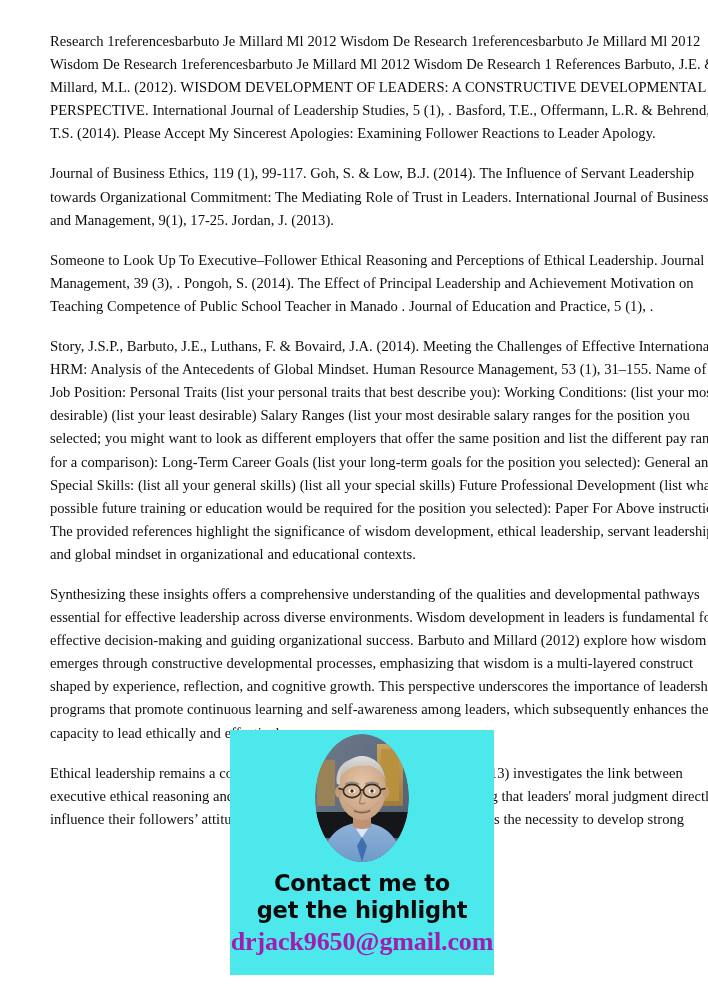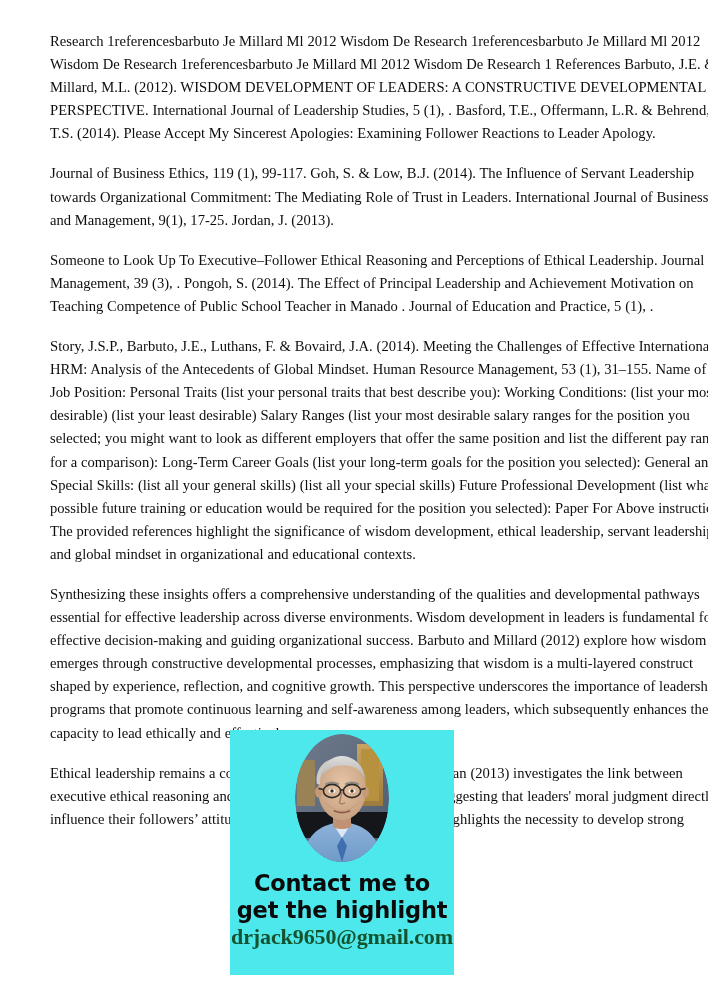--- a/index.html
+++ b/index.html
@@ -42,21 +42,21 @@
     word-spacing: 0.1px;
     letter-spacing: 0.01px;
   }
   .para:last-child { margin-bottom: 0; }
 
   
   #promo-overlay {
     position: absolute;
     left: 230px;
     top: 730px;
-    width: 224px;
+    width: 264px;
     height: 245px;
     background: #4ce8ec;
     z-index: 20;
     display: flex;
     flex-direction: column;
     align-items: center;
     overflow: hidden;
   }
 
   #promo-avatar {
@@ -76,25 +76,26 @@
     font-weight: bold;
     font-size: 22.5px;
     line-height: 27px;
     color: #0b0b0b;
     text-align: center;
     letter-spacing: -0.2px;
   }
   #promo-headline .ln { display: block; }
 
   #promo-email {
+    margin-top: 5px;
     font-family: "Liberation Serif", "DejaVu Serif", serif;
     font-weight: bold;
-    font-size: 22px;
+    font-size: 26px;
     line-height: 26px;
-    color: #14532d;
+    color: #a21caf;
     text-align: center;
     letter-spacing: -0.1px;
   }
 </style>
 </head>
 <body>
 
 <div id="page">
 
   <div id="doc-body">

